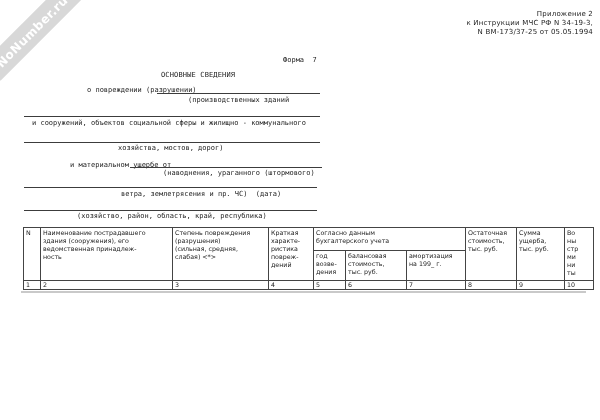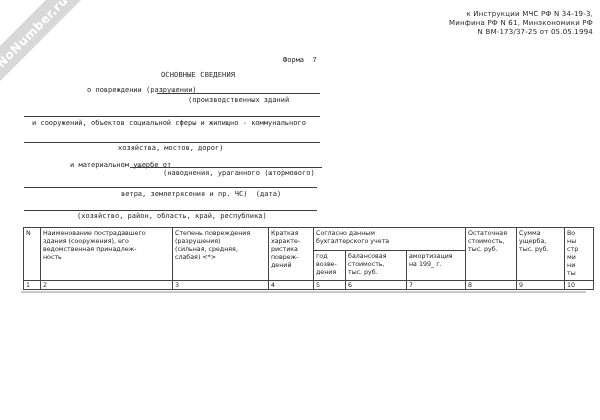--- a/index.html
+++ b/index.html
@@ -91,22 +91,22 @@
 </head>
 <body>
 
 <div class="page">
 
   <div class="wm-band">
     <span class="wm-text">NoNumber.ru</span>
   </div>
 
   <div class="ref-block">
+    <div>Приложение 2</div>
     <div>к Инструкции МЧС РФ N 34-19-3,</div>
-    <div>Минфина РФ N 61, Минэкономики РФ</div>
     <div>N ВМ-173/37-25 от 05.05.1994</div>
   </div>
 
   <div class="mono t" style="left:283px; top:56px;">Форма  7</div>
 
   <div class="mono t" style="left:133px; top:71px; letter-spacing:0.15px;padding-left:28px;">ОСНОВНЫЕ СВЕДЕНИЯ</div>
 
   <div class="mono t" style="left:43px; top:86px;padding-left:44px;">о повреждении (разрушении)</div>
   <div class="bl" style="left:157px; top:93px; width:163px;"></div>
   <div class="mono t" style="left:188px; top:96px;">(производственных зданий</div>

